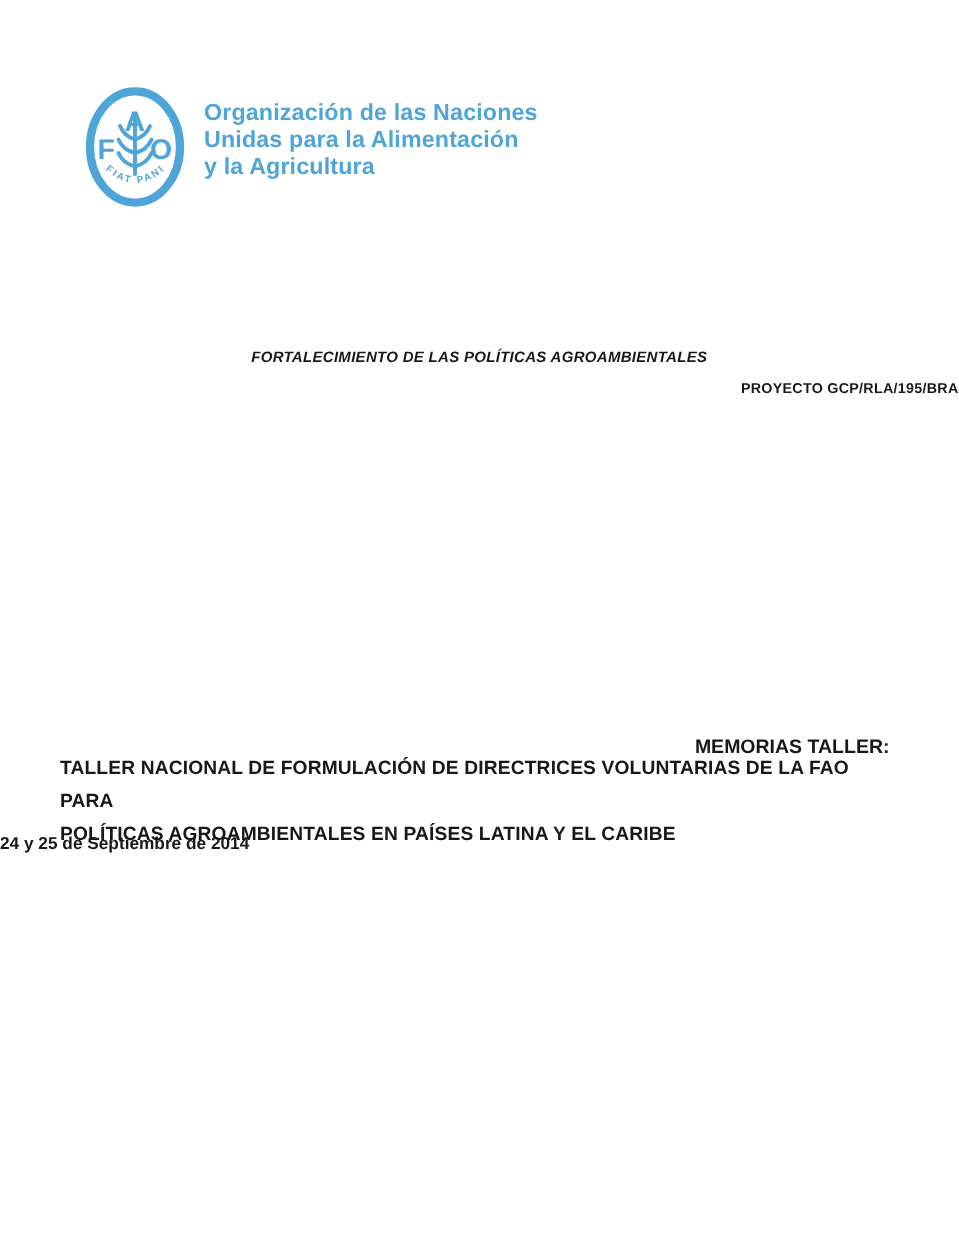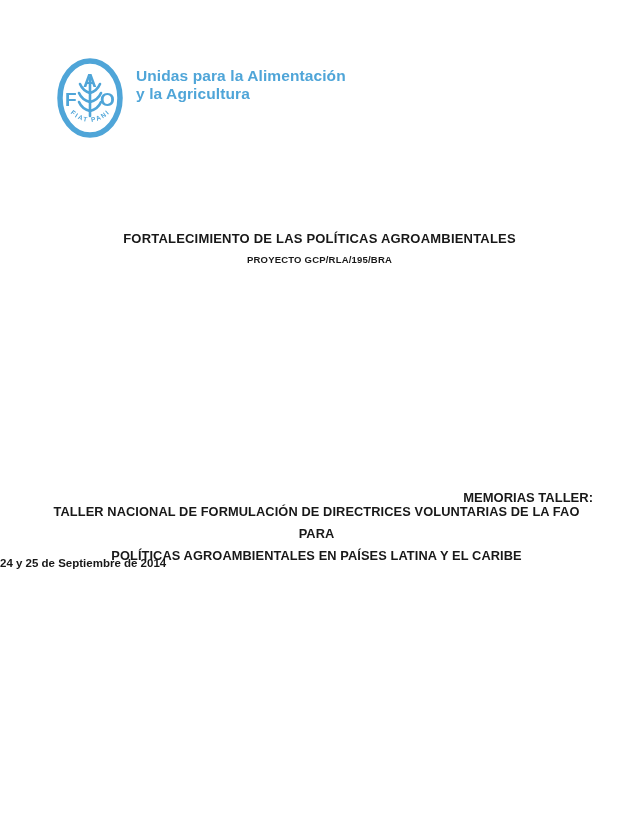--- a/index.html
+++ b/index.html
@@ -11,28 +11,28 @@
 
   
   .fao-header { position:absolute; left:57px; top:58px; display:flex; align-items:flex-start; }
   .fao-logo { width:66px; height:80px; flex:0 0 auto; }
   .fao-letter { font-family:"Liberation Sans",sans-serif; font-weight:bold; font-size:19px; fill:#4fa5d8; }
   .fao-motto-text { font-family:"Liberation Sans",sans-serif; font-weight:bold; font-size:6.5px; fill:#4fa5d8; letter-spacing:1.6px; }
   .fao-org { margin-left:13px; padding-top:9px; color:#4fa5d8; font-weight:bold; font-size:15.5px; line-height:18px; letter-spacing:0.1px; }
 
   
   .title-block { position:absolute; left:0; right:0; top:229px; text-align:center; color:#181818; font-weight:bold; }
-  .title-line { font-size:13px; line-height:20px; letter-spacing:0.2px; }
-  .project-code { font-size:9.5px; margin-top:5px; letter-spacing:0.2px; }
+  .title-line { font-size:10px; line-height:20px; letter-spacing:0.2px;font-style:italic; }
+  .project-code { font-size:9.5px; margin-top:5px; letter-spacing:0.2px;text-align:right; }
 
   
   .memorias { position:absolute; right:46px; top:444px; color:#181818; font-weight:bold; font-size:13px;margin-top:46px; }
 
   
-  .workshop { position:absolute; left:40px; right:46px; top:501px; text-align:center; color:#181818; font-weight:bold; font-size:12.8px; line-height:22px; letter-spacing:0.1px; }
+  .workshop { position:absolute; left:40px; right:46px; top:501px; text-align:left; color:#181818; font-weight:bold; font-size:12.8px; line-height:22px; letter-spacing:0.1px; }
   .workshop-date { position:absolute; left:0; right:10px; top:557px; text-align:left; color:#181818; font-weight:bold; font-size:11.5px; }
 
   
   .footer { position:absolute; left:0; top:700px; width:639px; height:70px; }
 </style>
 </head>
 <body>
 
 <div class="page">
 
@@ -50,20 +50,21 @@
       </g>
       <text class="fao-letter" x="8" y="48">F</text>
       <text class="fao-letter" x="26" y="29">A</text>
       <text class="fao-letter" x="43" y="48">O</text>
       <path id="faoArc" d="M11 53 Q33 75 55 53" fill="none"></path>
       <text class="fao-motto-text">
         <textPath href="#faoArc" startOffset="6%">FIAT PANIS</textPath>
       </text>
     </svg>
     <div class="fao-org">
+      <div>Organización de las Naciones</div>
       <div>Unidas para la Alimentación</div>
       <div>y la Agricultura</div>
     </div>
   </div>
 
   <div class="title-block">
     <div class="title-line">FORTALECIMIENTO DE LAS POLÍTICAS AGROAMBIENTALES</div>
     <div class="project-code">PROYECTO GCP/RLA/195/BRA</div>
   </div>
 

